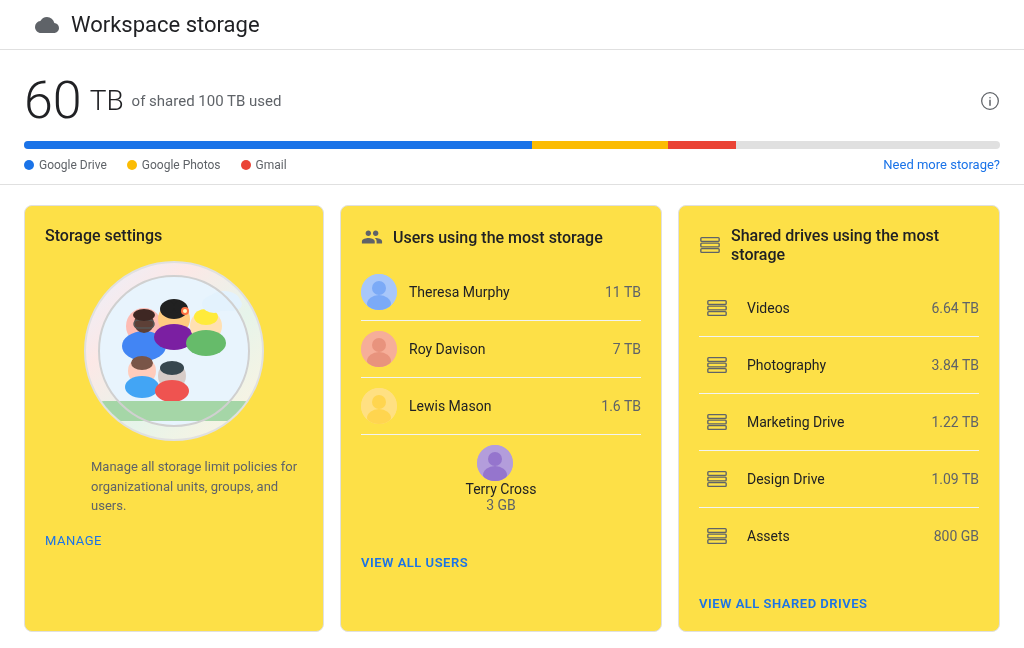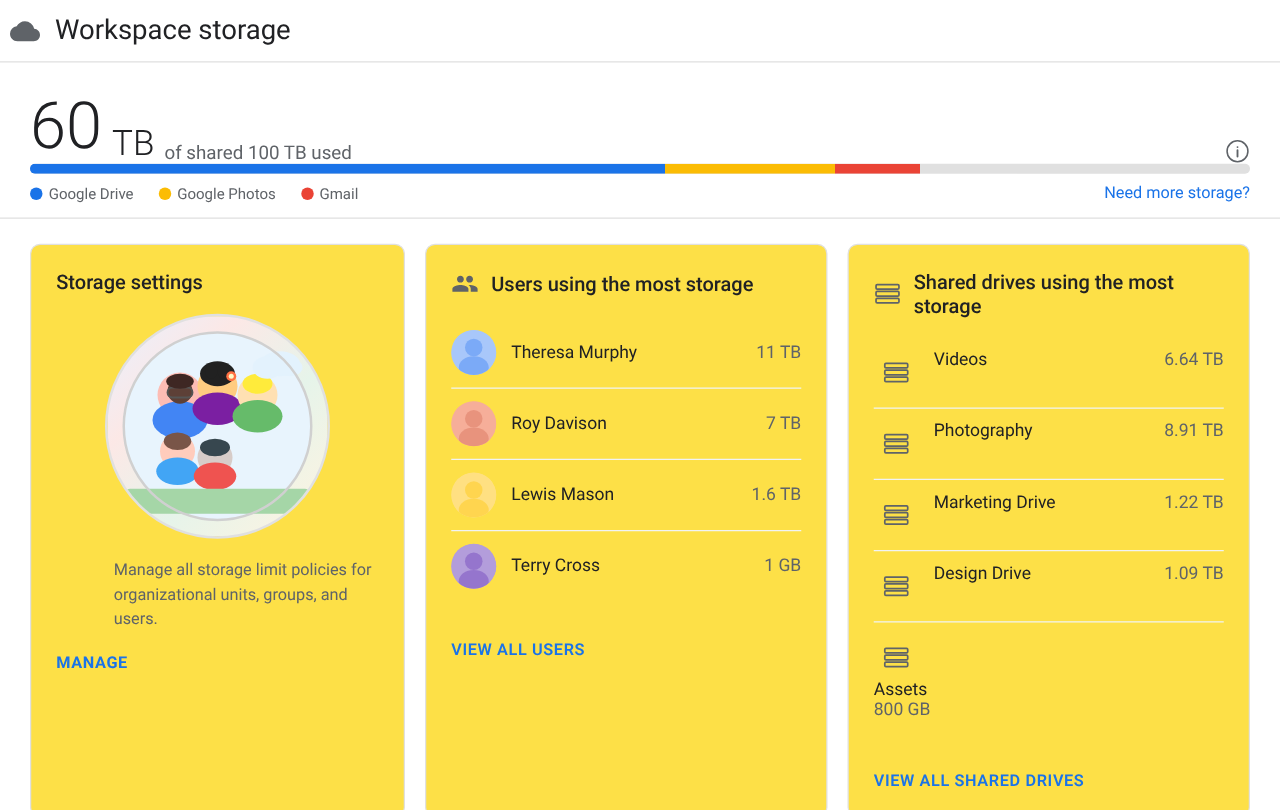--- a/index.html
+++ b/index.html
@@ -1,18 +1,18 @@
 <!DOCTYPE html>
 <html><head>
   <meta charset="utf-8">
   <style>
     * { box-sizing: border-box; margin: 0; padding: 0; }
     body { font-family: 'Google Sans', Roboto, Arial, sans-serif; background: #fff; color: #202124; font-size: 14px; }
     
-    .header { display: flex; align-items: center; padding: 12px 8px; border-bottom: 1px solid #e0e0e0; }
+    .header { display: flex; align-items: center; padding: 12px 35px; border-bottom: 1px solid #e0e0e0; }
     .header-icon { margin-right: 12px; color: #5f6368; }
     .header-title { font-size: 22px; font-weight: 400; color: #202124; }
     
     .storage-overview { padding: 20px 24px 12px; border-bottom: 1px solid #e0e0e0; }
     .storage-size-number { font-size: 52px; font-weight: 300; color: #202124; margin-right: 8px; }
     .storage-size-unit { font-size: 28px; font-weight: 300; color: #202124; margin-right: 8px; }
     .storage-size-desc { font-size: 15px; color: #5f6368; }
     .storage-info-icon { margin-left: auto; color: #5f6368; cursor: pointer; }
     
     .progress-bar-container { height: 8px; background: #e0e0e0; border-radius: 4px; margin-bottom: 8px; overflow: hidden; display: flex; }
@@ -36,34 +36,34 @@
     .card-users { flex: 1; }
     .card-shared-drives { flex: 1; }
     
     .card-header { display: flex; align-items: center; gap: 10px; margin-bottom: 16px; font-size: 16px; font-weight: 500; color: #202124; }
     .card-header-icon { color: #5f6368; }
     
     .illustration { display: flex; justify-content: center; margin: 10px 0 16px; }
     .illustration-circle { width: 180px; height: 180px; border-radius: 50%; background: linear-gradient(135deg, #e8f0fe 0%, #fce8e6 30%, #e6f4ea 60%, #fff3e0 100%); border: 2px solid #e0e0e0; display: flex; align-items: center; justify-content: center; overflow: hidden; position: relative; }
     
     .settings-description { font-size: 13px; color: #5f6368; line-height: 1.5; margin-bottom: 16px; margin-left: 46px; }
-    .manage-link { color: #1a73e8; font-size: 13px; font-weight: 700; text-decoration: none; cursor: pointer; letter-spacing: 0.5px; text-align: right; }
+    .manage-link { color: #1a73e8; font-size: 13px; font-weight: 400; text-decoration: none; cursor: pointer; letter-spacing: 0.5px; text-align: right; }
     
     .user-list { list-style: none; }
     .user-item { display: flex; align-items: center; padding: 10px 0; border-bottom: 1px solid #f1f3f4; }
-    .user-item:last-child { border-bottom: none; }
+    .user-item:last-child { border-bottom: none; flex-direction: column; }
     .user-avatar { width: 36px; height: 36px; border-radius: 50%; margin-right: 12px; background: #e0e0e0; overflow: hidden; flex-shrink: 0; }
     .user-name { flex: 1; font-size: 14px; color: #202124; }
     .user-storage { font-size: 14px; color: #5f6368; }
     
     .view-all-link { display: block; margin-top: 32px; color: #1a73e8; font-size: 13px; font-weight: 600; text-decoration: none; cursor: pointer; letter-spacing: 0.5px; }
     
     .drive-list { list-style: none; }
-    .drive-item { display: flex; align-items: flex-start; padding: 10px 0; border-bottom: 1px solid #f1f3f4; }
-    .drive-item:last-child { border-bottom: none; flex-direction: column; }
+    .drive-item { display: flex; align-items: center; padding: 10px 0; border-bottom: 1px solid #f1f3f4; }
+    .drive-item:last-child { border-bottom: none; }
     .drive-icon { width: 36px; height: 36px; margin-right: 12px; flex-shrink: 0; display: flex; align-items: center; justify-content: center; }
     .drive-name { flex: 1; font-size: 14px; color: #202124; }
     .drive-storage { font-size: 14px; color: #5f6368; }
     
     .bottom-section { padding: 0 24px 20px; }
     .resources-card { border: 1px solid #e0e0e0; border-radius: 8px; padding: 20px; max-width: 672px; }
     
     
     .avatar-theresa { background: #a8c7fa; }
     .avatar-roy { background: #f6ae99; }
@@ -82,21 +82,21 @@
 <div class="header">
   <span class="header-icon">
     <svg width="24" height="24" viewBox="0 0 24 24" fill="none" xmlns="http://www.w3.org/2000/svg">
       <path d="M19.35 10.04A7.49 7.49 0 0012 4C9.11 4 6.6 5.64 5.35 8.04A5.994 5.994 0 000 14c0 3.31 2.69 6 6 6h13c2.76 0 5-2.24 5-5 0-2.64-2.05-4.78-4.65-4.96z" fill="#5f6368"></path>
     </svg>
   </span>
   <span class="header-title">Workspace storage</span>
 </div>
 
 <div class="storage-overview">
-  <div style="display:flex; align-items:flex-end; ">
+  <div style="display:flex; align-items:center; margin-bottom:10px;">
     <span class="storage-size-number">60</span>
     <span class="storage-size-unit">TB</span>
     <span class="storage-size-desc">of shared 100 TB used</span>
     <span class="storage-info-icon" style="margin-left: auto;">
       <svg width="20" height="20" viewBox="0 0 24 24" fill="none">
           <circle cx="12" cy="12" r="10" stroke="#5f6368" stroke-width="1.5"></circle>
           <path d="M12 11v6M12 8h.01" stroke="#5f6368" stroke-width="1.8" stroke-linecap="round"></path>
         </svg>
     </span>
   </div>
@@ -227,21 +227,21 @@
   </li>
         <li class="user-item">
     <div class="user-avatar avatar-terry">
       <svg viewBox="0 0 36 36" xmlns="http://www.w3.org/2000/svg" width="36" height="36">
         <circle cx="18" cy="18" r="18" fill="#b39ddb"></circle>
         <circle cx="18" cy="14" r="7" fill="#9575cd"></circle>
         <ellipse cx="18" cy="30" rx="12" ry="9" fill="#9575cd"></ellipse>
       </svg>
     </div>
     <span class="user-name">Terry Cross</span>
-    <span class="user-storage">1 GB</span>
+    <span class="user-storage">3 GB</span>
   </li>
       </ul>
 
     <a class="view-all-link">VIEW ALL USERS</a>
   </div>
 
   <div class="card card-shared-drives">
     <div class="card-header">
       <span class="card-header-icon">
         <svg width="22" height="22" viewBox="0 0 24 24" fill="#5f6368">
@@ -267,21 +267,21 @@
   </li>
         <li class="drive-item">
     <div class="drive-icon">
       <svg width="22" height="22" viewBox="0 0 24 24" fill="#5f6368">
         <rect x="2" y="4" width="20" height="4" rx="1" fill="none" stroke="#5f6368" stroke-width="1.5"></rect>
         <rect x="2" y="10" width="20" height="4" rx="1" fill="none" stroke="#5f6368" stroke-width="1.5"></rect>
         <rect x="2" y="16" width="20" height="4" rx="1" fill="none" stroke="#5f6368" stroke-width="1.5"></rect>
       </svg>
     </div>
     <span class="drive-name">Photography</span>
-    <span class="drive-storage">8.91 TB</span>
+    <span class="drive-storage">3.84 TB</span>
   </li>
         <li class="drive-item">
     <div class="drive-icon">
       <svg width="22" height="22" viewBox="0 0 24 24" fill="#5f6368">
         <rect x="2" y="4" width="20" height="4" rx="1" fill="none" stroke="#5f6368" stroke-width="1.5"></rect>
         <rect x="2" y="10" width="20" height="4" rx="1" fill="none" stroke="#5f6368" stroke-width="1.5"></rect>
         <rect x="2" y="16" width="20" height="4" rx="1" fill="none" stroke="#5f6368" stroke-width="1.5"></rect>
       </svg>
     </div>
     <span class="drive-name">Marketing Drive</span>

